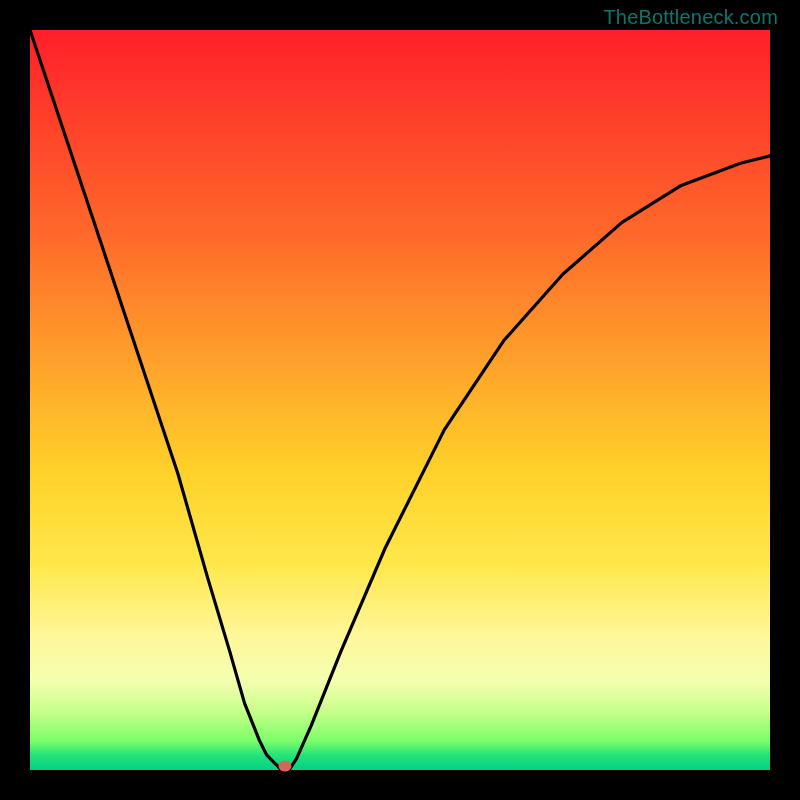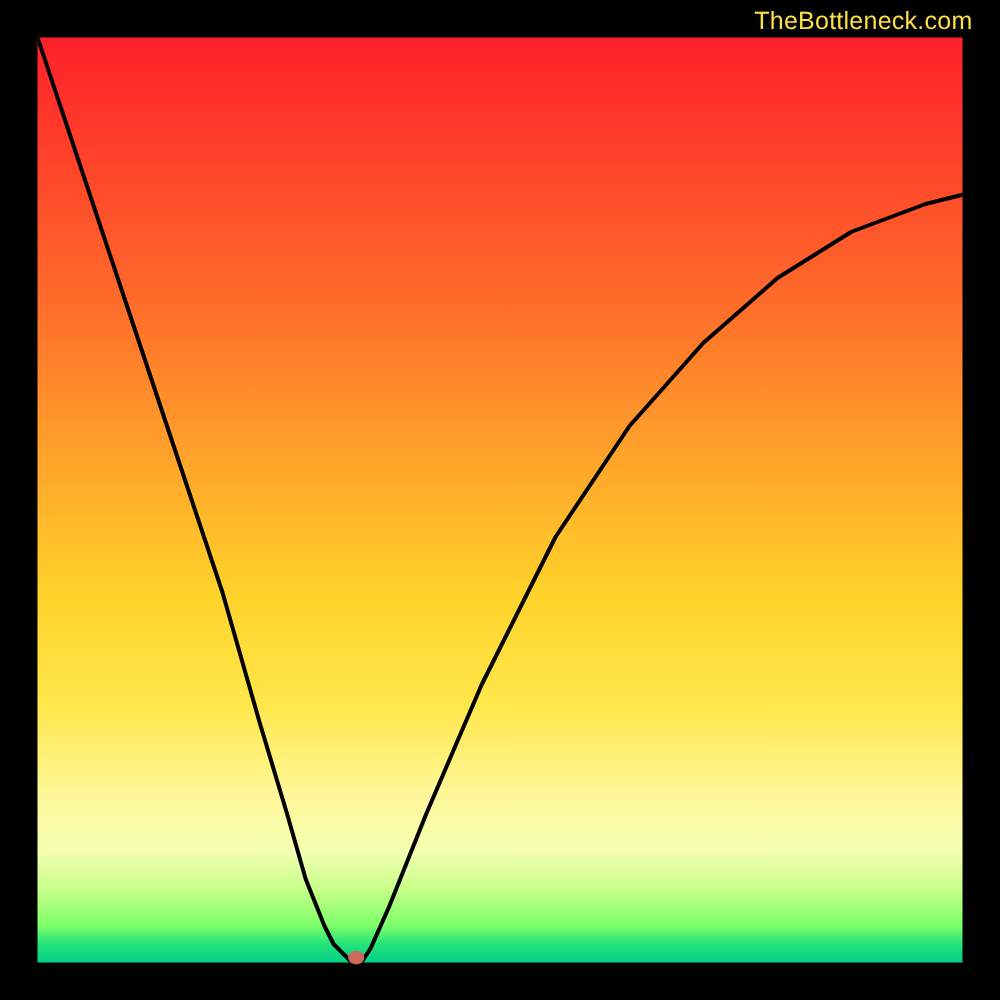--- a/index.html
+++ b/index.html
@@ -37,21 +37,21 @@
       #c8ff8a 92%,
       #7eff6a 96%,
       #24e37a 98%,
       #04cf86 100%
     );
   }
   .attribution {
     position: absolute;
     top: 6px;
     right: 22px;
-    color: #fde047;
+    color: #0f766e;
     font-size: 20px;
     font-weight: 500;
     letter-spacing: 0.2px;
     user-select: none;
   }
   svg.curve {
     position: absolute;
     left: 0;
     top: 0;
     width: 740px;

